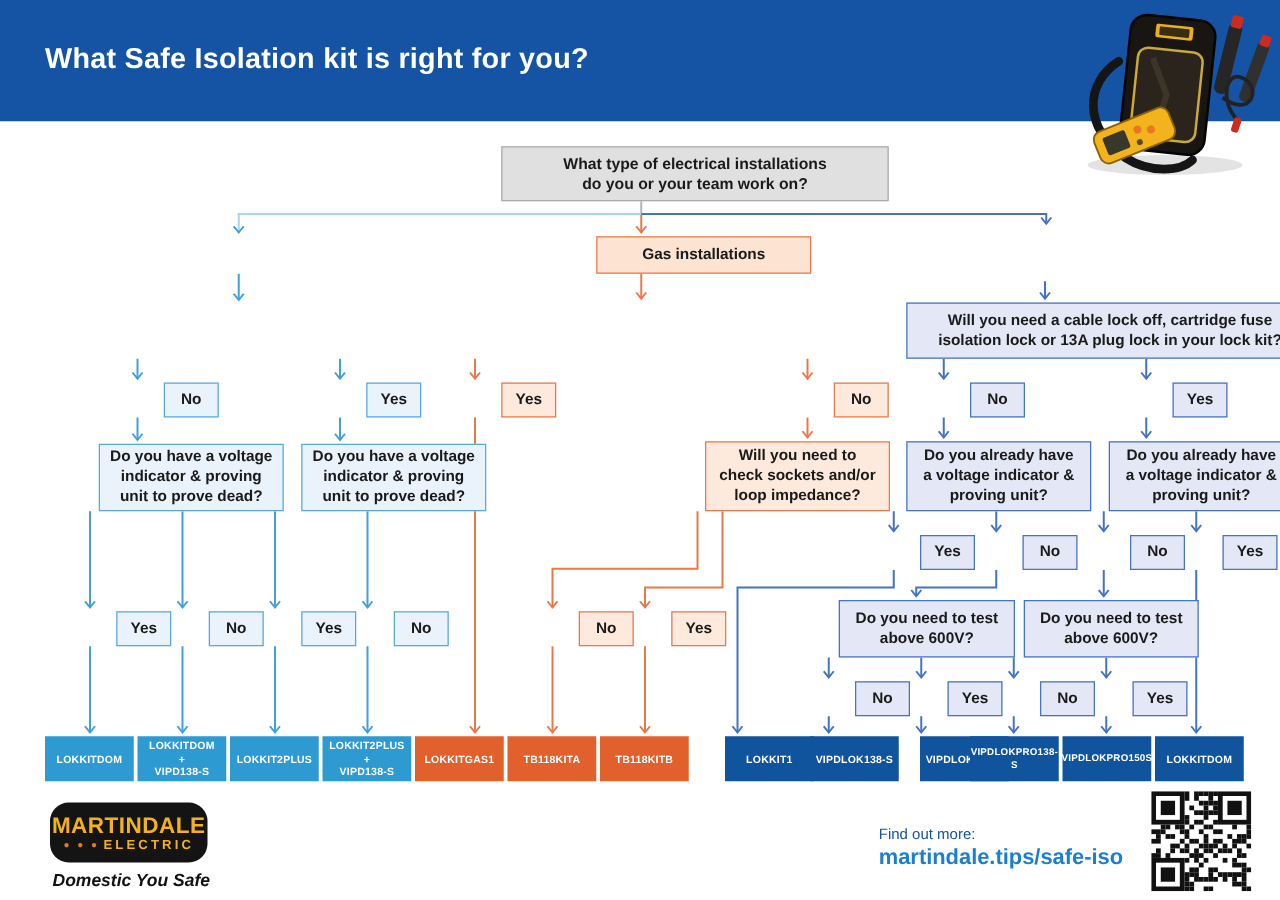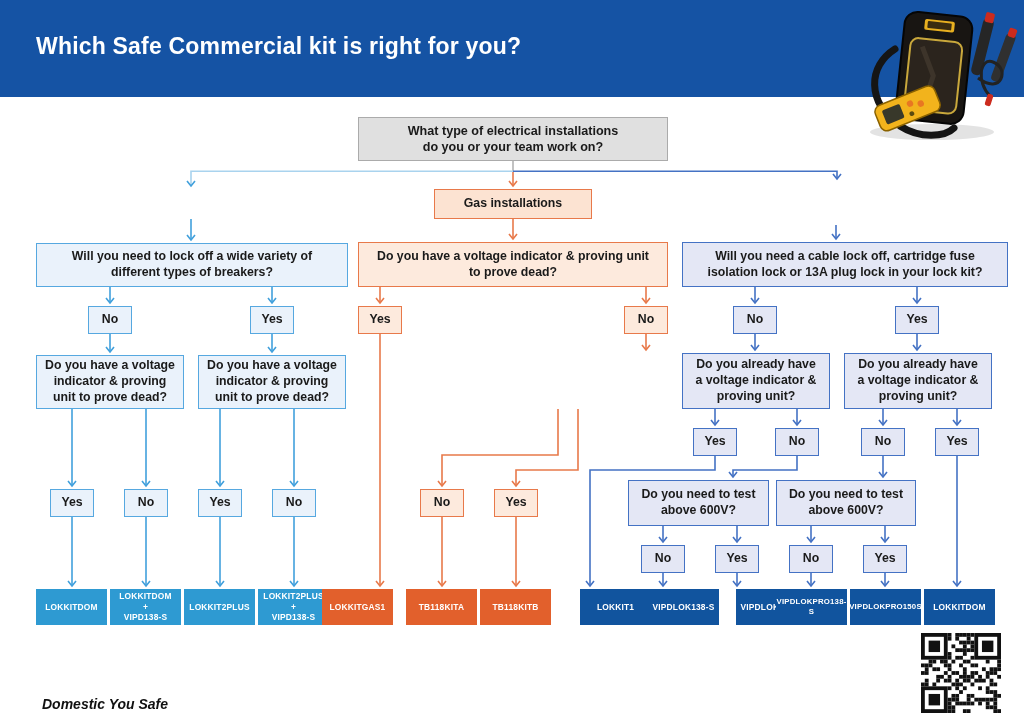--- a/index.html
+++ b/index.html
@@ -39,21 +39,21 @@
   .edges{position:absolute;left:0;top:0;width:1024px;height:720px;pointer-events:none;}
   .e-lb{stroke:var(--line-light-blue);} 
   .e-or{stroke:var(--line-orange);}
   .e-sb{stroke:var(--line-steel-blue);}
   .e-gray{stroke:var(--line-gray);}
   .edges path{fill:none;stroke-width:1.6px;}
   .hline-lb{stroke:#a9d3ee;}
 
   .node{position:absolute;display:flex;align-items:center;justify-content:center;
         text-align:center;font-weight:bold;font-size:12.3px;line-height:1.28;color:#1a1a1a;
-        white-space:pre-line;border:1.6px solid;padding:0;}
+        white-space:pre-line;border:1.6px solid;padding:0;margin-left:43px;}
   .gray{background:var(--box-gray-fill);border-color:var(--box-gray-border);}
   .domL{background:var(--dom-label-fill);border-color:var(--dom-border);}
   .dom{background:var(--dom-fill);border-color:var(--dom-border);}
   .gasL{background:var(--gas-label-fill);border-color:var(--gas-border);}
   .gas{background:var(--gas-fill);border-color:var(--gas-border);}
   .comL{background:var(--com-label-fill);border-color:var(--com-border);}
   .com{background:var(--com-fill);border-color:var(--com-border);}
 
   .product{position:absolute;top:589px;width:71px;height:36px;display:flex;align-items:center;
            justify-content:center;text-align:center;color:#fff;font-weight:bold;font-size:8.4px;
@@ -75,21 +75,21 @@
   .findout-link{color:var(--link-blue);font-weight:bold;font-size:17.5px;text-decoration:none;display:inline-block;margin-top:1px;}
 
   .qr{position:absolute;left:921px;top:633px;width:80px;height:80px;}
 </style>
 </head>
 <body>
 
 <div class="page">
 
   <div class="header">
-    <div class="title">Which Safe Commercial kit is right for you?</div>
+    <div class="title">What Safe Isolation kit is right for you?</div>
   </div>
 
   <div class="photo">
     <svg width="170" height="140" viewBox="0 0 170 140">
       <ellipse cx="82" cy="128" rx="62" ry="8" fill="#d9d9d9" opacity="0.75"></ellipse>
       <path d="M45,45 C18,62 16,98 50,122 C70,135 95,133 104,124" stroke="#151515" stroke-width="7" fill="none" stroke-linecap="round"></path>
       <g transform="rotate(6 85 65)">
         <rect x="50" y="10" width="68" height="108" rx="13" fill="#181512" stroke="#050505" stroke-width="2"></rect>
         <rect x="58" y="36" width="52" height="72" rx="8" fill="#2b241d" stroke="#c9a83c" stroke-width="2"></rect>
         <path d="M70,44 L84,72 L78,100" stroke="#3d342a" stroke-width="5" fill="none"></path>
@@ -178,42 +178,41 @@
     <path class="e-sb" d="M885,526 V542" marker-end="url(#ah-sb)"></path>
     <path class="e-sb" d="M663,573 V586" marker-end="url(#ah-sb)"></path>
     <path class="e-sb" d="M737,573 V586" marker-end="url(#ah-sb)"></path>
     <path class="e-sb" d="M811,573 V586" marker-end="url(#ah-sb)"></path>
     <path class="e-sb" d="M885,573 V586" marker-end="url(#ah-sb)"></path>
   </svg>
 
   <div class="node gray" style="left:358px;top:117px;width:310px;height:44px;font-size:12.6px">What type of electrical installations
 do you or your team work on?</div>
 
-  <div class="node gasL" style="left:434px;top:189px;width:158px;height:30px">Gas installations</div>
-
-  <div class="node dom" style="left:36px;top:243px;width:312px;height:44px">Will you need to lock off a wide variety of
-different types of breakers?</div>
-  <div class="node gas" style="left:358px;top:242px;width:310px;height:45px">Do you have a voltage indicator &amp; proving unit
-to prove dead?</div>
+  <div class="node gasL" style="left:434px;top:189px;width:172px;height:30px">Gas installations</div>
+
   <div class="node com" style="left:682px;top:242px;width:326px;height:45px">Will you need a cable lock off, cartridge fuse
 isolation lock or 13A plug lock in your lock kit?</div>
 
   <div class="node dom" style="left:88px;top:306px;width:44px;height:28px">No</div>
   <div class="node dom" style="left:250px;top:306px;width:44px;height:28px">Yes</div>
   <div class="node gas" style="left:358px;top:306px;width:44px;height:28px">Yes</div>
   <div class="node gas" style="left:624px;top:306px;width:44px;height:28px">No</div>
   <div class="node com" style="left:733px;top:306px;width:44px;height:28px">No</div>
   <div class="node com" style="left:895px;top:306px;width:44px;height:28px">Yes</div>
 
   <div class="node dom" style="left:36px;top:355px;width:148px;height:54px">Do you have a voltage
 indicator &amp; proving
 unit to prove dead?</div>
   <div class="node dom" style="left:198px;top:355px;width:148px;height:54px">Do you have a voltage
 indicator &amp; proving
 unit to prove dead?</div>
+  <div class="node gas" style="left:521px;top:353px;width:148px;height:56px">Will you need to
+check sockets and/or
+loop impedance?</div>
   <div class="node com" style="left:682px;top:353px;width:148px;height:56px">Do you already have
 a voltage indicator &amp;
 proving unit?</div>
   <div class="node com" style="left:844px;top:353px;width:148px;height:56px">Do you already have
 a voltage indicator &amp;
 proving unit?</div>
 
   <div class="node com" style="left:693px;top:428px;width:44px;height:28px">Yes</div>
   <div class="node com" style="left:775px;top:428px;width:44px;height:28px">No</div>
   <div class="node com" style="left:861px;top:428px;width:44px;height:28px">No</div>
@@ -237,32 +236,43 @@
   <div class="node com" style="left:863px;top:545px;width:44px;height:28px">Yes</div>
 
   <div class="product pLB" style="left:36px">LOKKITDOM</div>
   <div class="product pLB" style="left:110px">LOKKITDOM
 +
 VIPD138-S</div>
   <div class="product pLB" style="left:184px">LOKKIT2PLUS</div>
   <div class="product pLB" style="left:258px">LOKKIT2PLUS
 +
 VIPD138-S</div>
-  <div class="product pOR" style="left:322px">LOKKITGAS1</div>
+  <div class="product pOR" style="left:332px">LOKKITGAS1</div>
   <div class="product pOR" style="left:406px">TB118KITA</div>
   <div class="product pOR" style="left:480px">TB118KITB</div>
   <div class="product pDB" style="left:580px">LOKKIT1</div>
   <div class="product pDB" style="left:648px">VIPDLOK138-S</div>
   <div class="product pDB" style="left:736px">VIPDLOK150-S</div>
   <div class="product pDB" style="left:776px;font-size:7.8px">VIPDLOKPRO138-S</div>
   <div class="product pDB" style="left:850px;font-size:7.8px">VIPDLOKPRO150S</div>
   <div class="product pDB" style="left:924px">LOKKITDOM</div>
 
+  <div class="logo">
+    <div class="logo-name">MARTINDALE</div>
+    <div class="logo-sub">
+      <span class="logo-dots">● ● ●</span>
+      <span class="logo-electric">ELECTRIC</span>
+    </div>
+  </div>
   <div class="tagline">Domestic You Safe</div>
 
+  <div class="findout">
+    <div class="findout-label">Find out more:</div>
+    <a class="findout-link" href="#">martindale.tips/safe-iso</a>
+  </div>
 
   <svg id="qr" class="qr" viewBox="0 0 78 78">
       <rect x="0" y="0" width="78" height="78" fill="#fff"></rect>
       <rect x="26.00" y="0.00" width="3.71" height="3.71" fill="#111"></rect>
       <rect x="33.43" y="0.00" width="3.71" height="3.71" fill="#111"></rect>
       <rect x="37.14" y="0.00" width="3.71" height="3.71" fill="#111"></rect>
       <rect x="40.86" y="0.00" width="3.71" height="3.71" fill="#111"></rect>
       <rect x="44.57" y="0.00" width="3.71" height="3.71" fill="#111"></rect>
       <rect x="48.29" y="0.00" width="3.71" height="3.71" fill="#111"></rect>
       <rect x="26.00" y="3.71" width="3.71" height="3.71" fill="#111"></rect>

